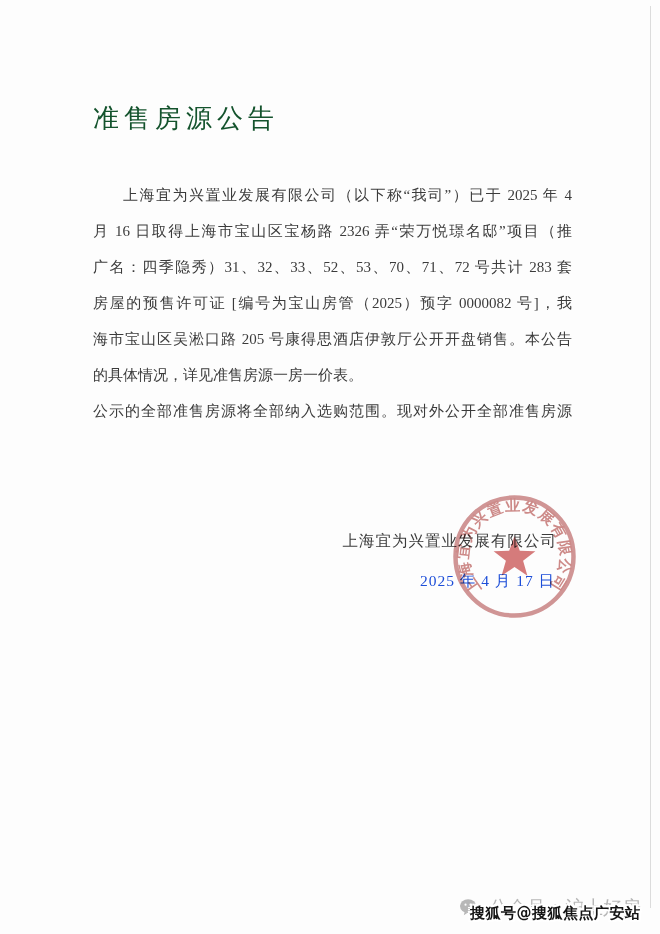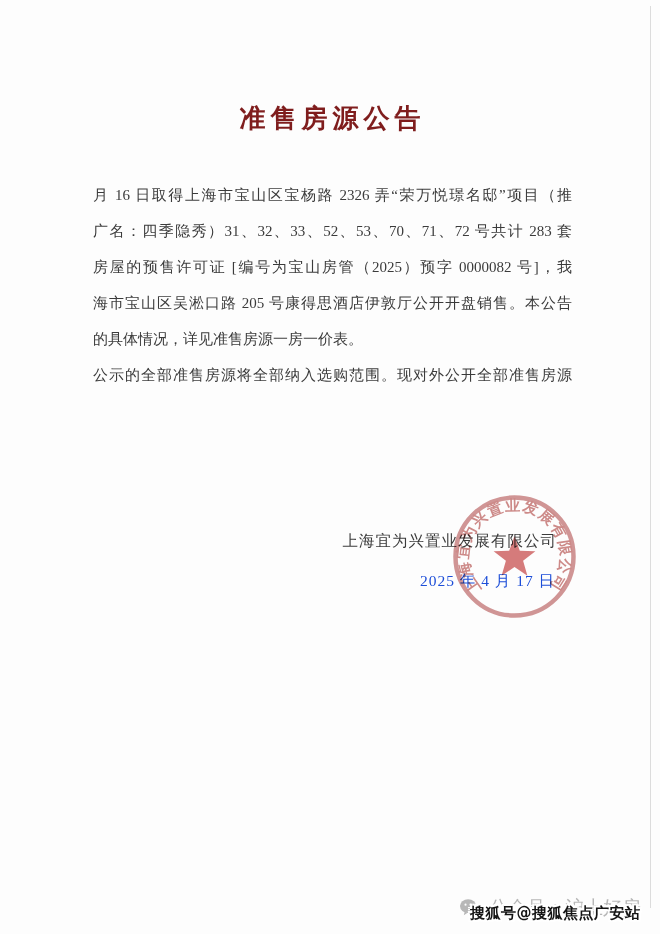--- a/index.html
+++ b/index.html
@@ -7,21 +7,21 @@
     position:relative; width:660px; height:934px; background:#fdfdfd;
     overflow:hidden;
     font-family:"Liberation Serif","DejaVu Serif",serif;
   }
   .paper-edge {
     position:absolute; left:650px; top:6px; width:1px; height:902px;
     background:#dcdcdc;
   }
   .doc-title {
     position:absolute; top:101px; left:93px; width:479px;
-    text-align:center; font-size:26px; font-weight:bold; color:#7f1d1d;
+    font-size:26px; font-weight:normal; color:#14532d;
     letter-spacing:5px;
   }
   .body-paragraph {
     position:absolute; top:177px; left:93px; width:479px;
   }
   .line {
     height:36px; line-height:36px; font-size:15px; color:#3b3b3b;
     text-align:justify; text-align-last:justify; white-space:nowrap;
   }
   .line.first { text-indent:30px; }
@@ -62,20 +62,21 @@
 </head>
 <body>
 
 <div class="page">
 
   <div class="paper-edge"></div>
 
   <div class="doc-title">准售房源公告</div>
 
   <div class="body-paragraph">
+      <div class="line first">上海宜为兴置业发展有限公司（以下称“我司”）已于 2025 年 4</div>
       <div class="line">月 16 日取得上海市宝山区宝杨路 2326 弄“荣万悦璟名邸”项目（推</div>
       <div class="line">广名：四季隐秀）31、32、33、52、53、70、71、72 号共计 283 套</div>
       <div class="line">房屋的预售许可证 [编号为宝山房管（2025）预字 0000082 号]，我</div>
       <div class="line">海市宝山区吴淞口路 205 号康得思酒店伊敦厅公开开盘销售。本公告</div>
       <div class="line last">的具体情况，详见准售房源一房一价表。</div>
       <div class="line">公示的全部准售房源将全部纳入选购范围。现对外公开全部准售房源</div>
     </div>
 
   <div class="sign-company">上海宜为兴置业发展有限公司</div>
   <div class="sign-date">2025 年 4 月 17 日</div>

